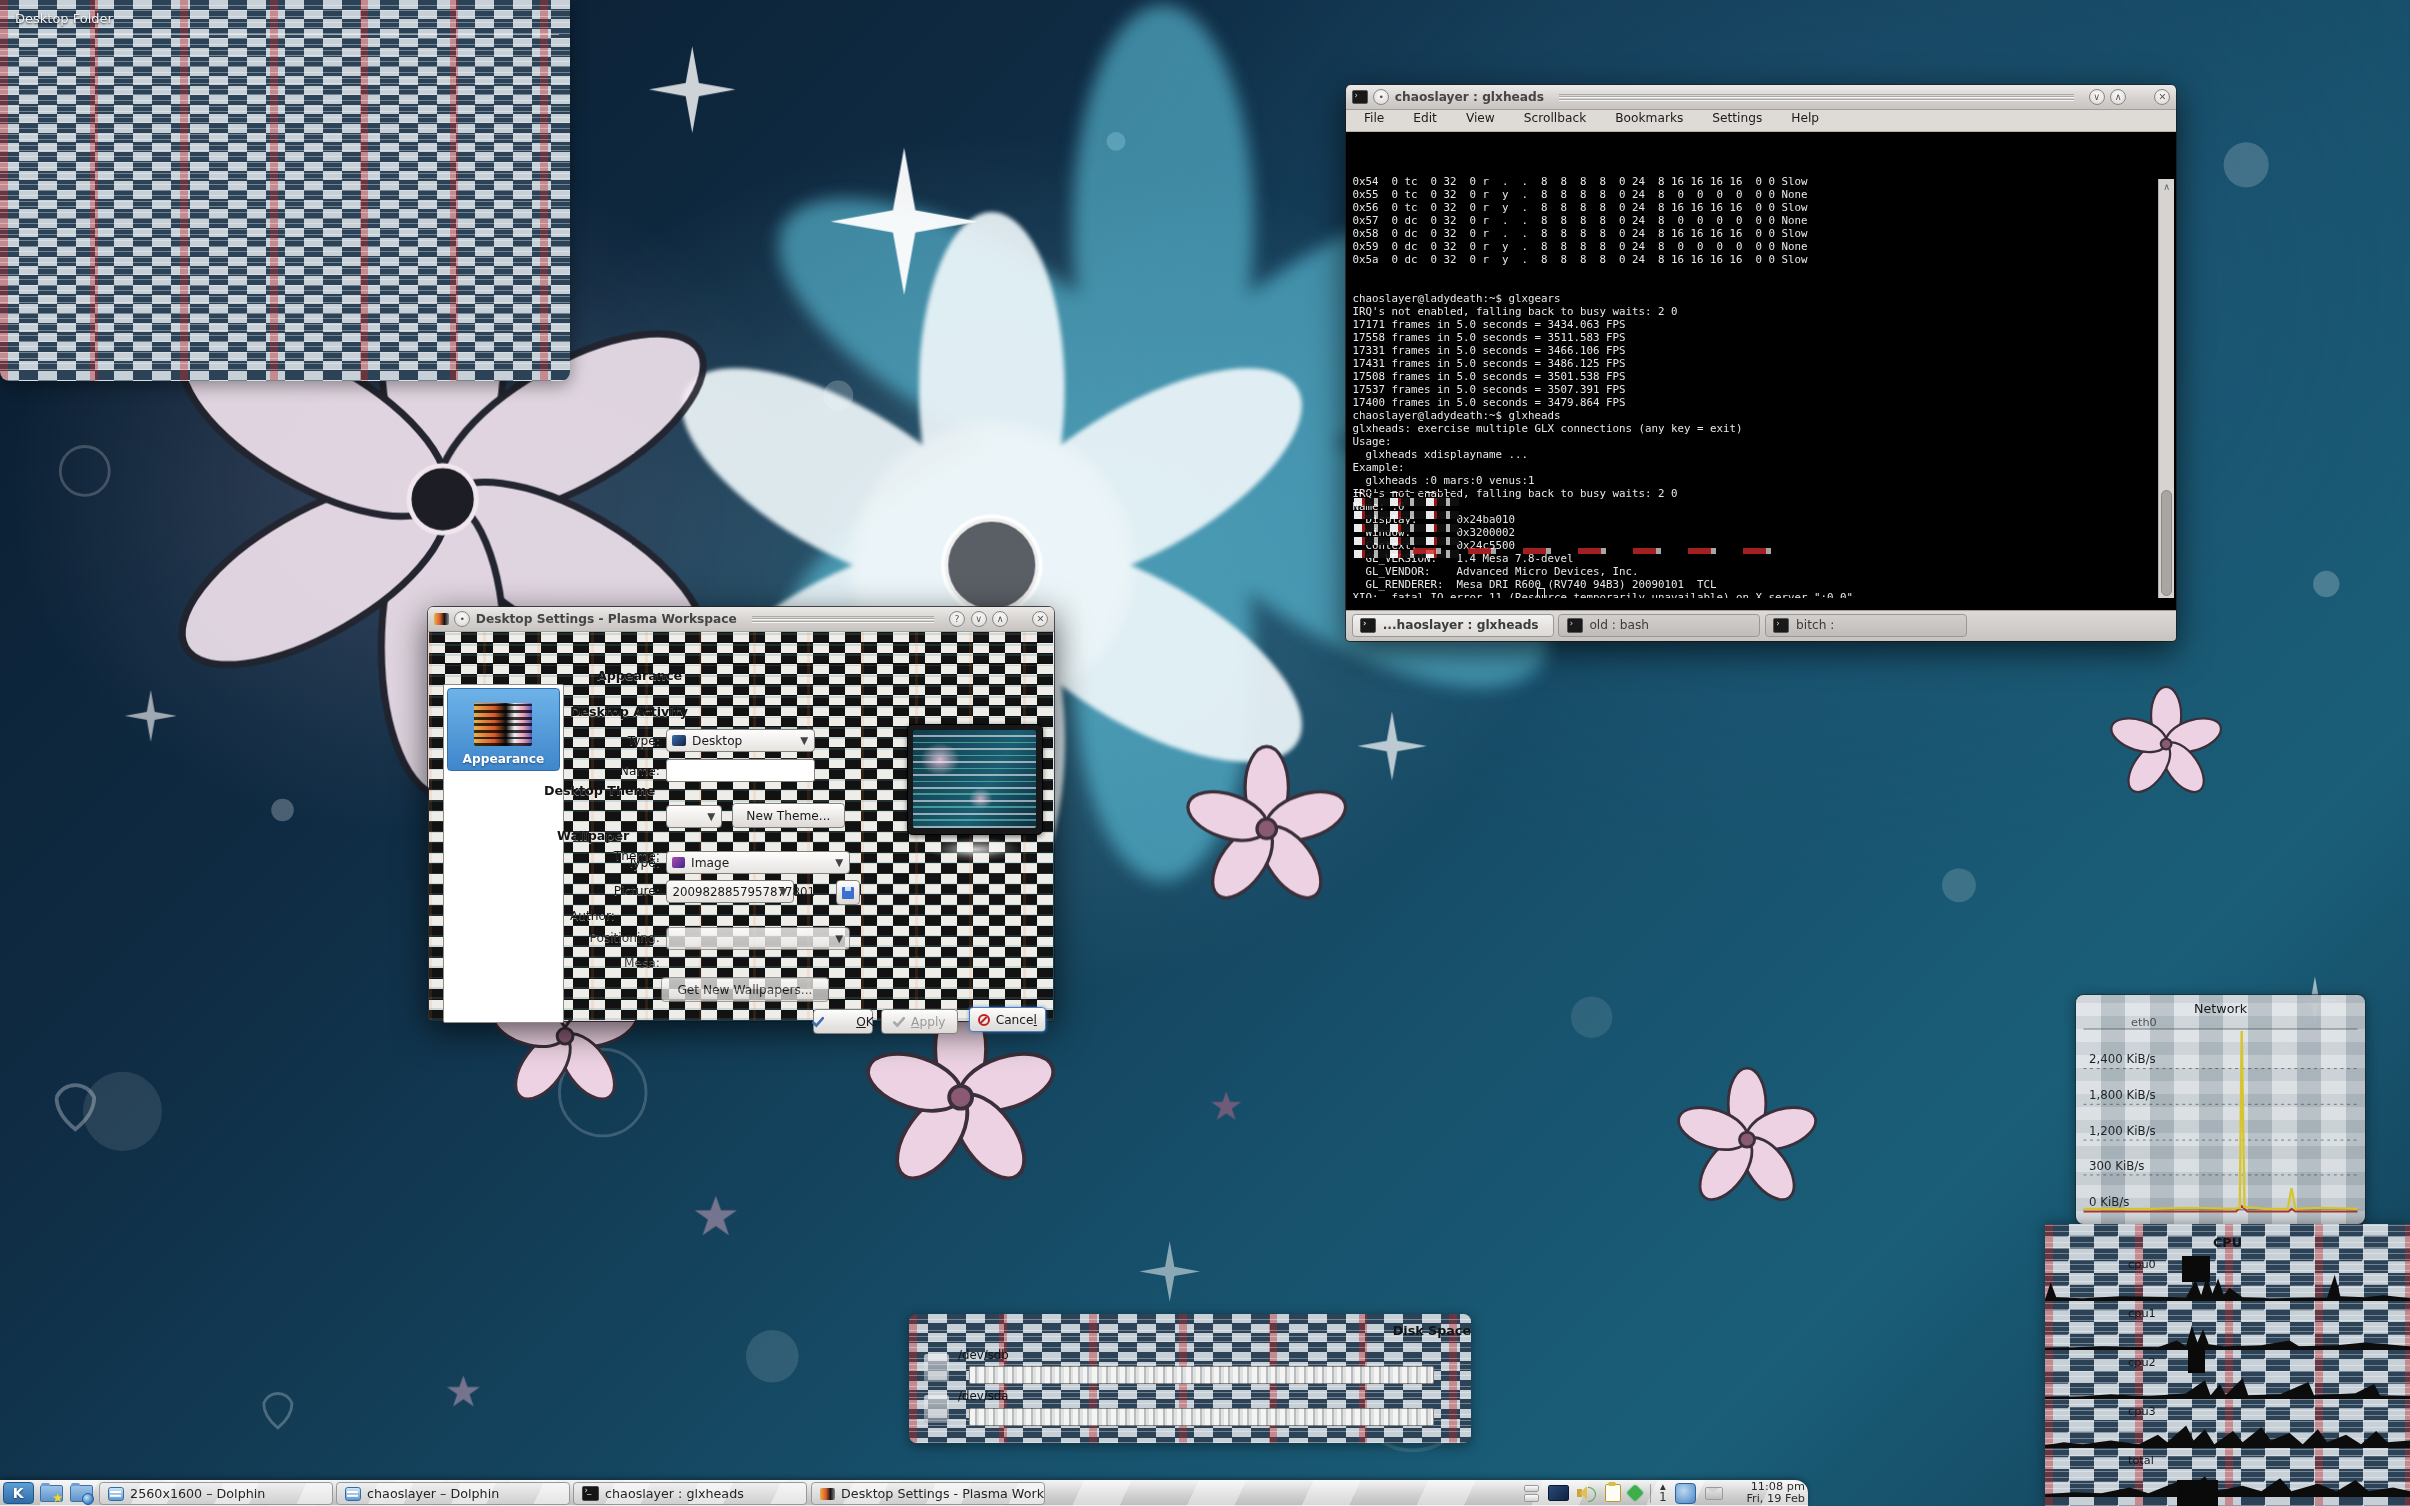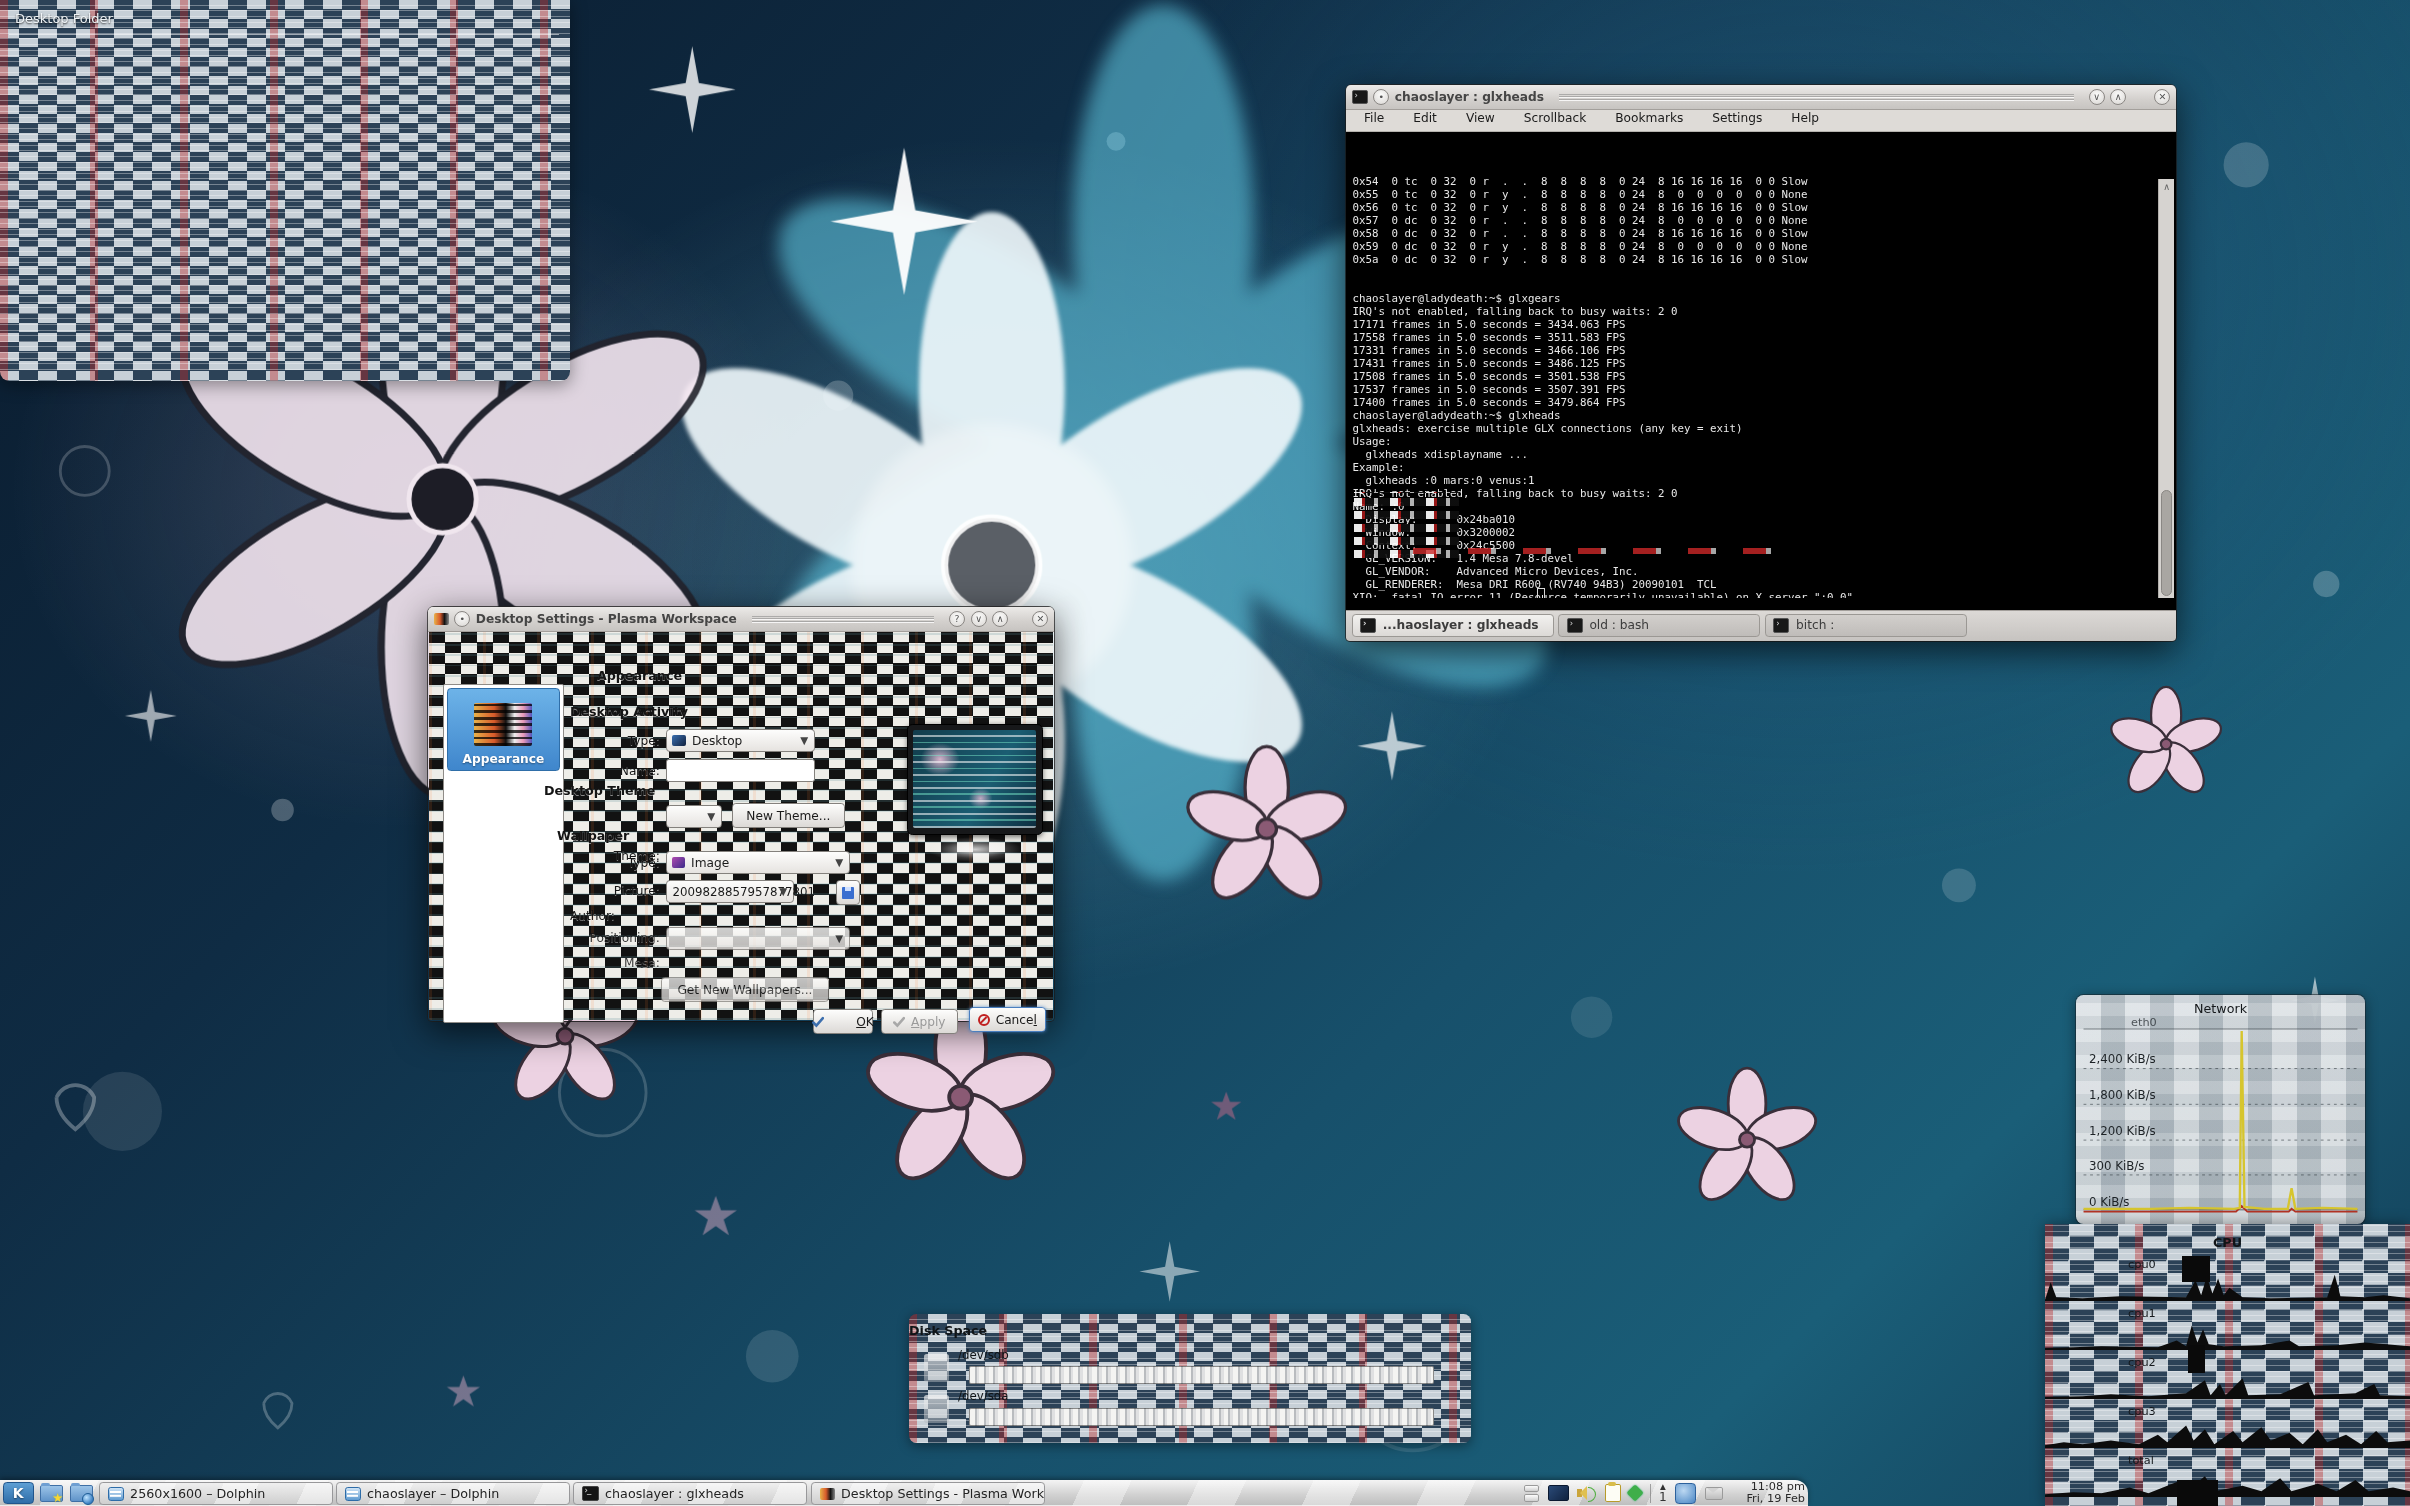--- a/index.html
+++ b/index.html
@@ -145,21 +145,21 @@
   #network-widget .nw-iface{position:absolute;left:55px;top:21px;font-size:11.3px;color:#22282d;opacity:.75;}
   .nw-tick{position:absolute;left:13px;font-size:11.8px;color:#1d2226;}
 
   #cpu-widget{left:2045px;top:1224px;width:365px;height:282px;box-shadow:0 0 13px rgba(0,0,0,.4);}
   #cpu-widget .cw-title{position:absolute;left:0;right:0;top:11.3px;text-align:center;font-size:12.7px;color:#101417;font-weight:bold;}
   .cpu-label{position:absolute;left:83px;font-size:11.3px;color:#14181c;}
   .cpu-graph{position:absolute;left:0;width:365px;height:32px;}
   .blackbox{position:absolute;background:#0a0a0a;}
 
   #disk-widget{left:909px;top:1314px;width:562px;height:129px;border-radius:7.5px;box-shadow:0 2.8px 11.3px rgba(0,0,0,.4);}
-  #disk-widget .dw-title{position:absolute;left:0;right:0;top:9.4px;text-align:left;font-size:12.7px;color:#101417;font-weight:bold;}
+  #disk-widget .dw-title{position:absolute;left:0;right:0;top:9.4px;text-align:right;font-size:12.7px;color:#101417;font-weight:bold;}
   .disk-label{position:absolute;left:49px;font-size:11.8px;color:#101417;}
   .disk-bar{position:absolute;left:60px;width:463px;height:16px;border:0.9px solid rgba(30,30,30,.5);border-radius:1.9px;
     background:repeating-linear-gradient(90deg,#f4f4f2 0 4.7px,#b9bcbf 4.7px 6.6px,#dfe0e1 6.6px 9.4px);}
   .disk-icon{position:absolute;left:15px;width:24.5px;height:28px;border-radius:2.8px;
     background:linear-gradient(rgba(245,245,245,.85),rgba(180,185,190,.6));opacity:.8;}
 
   
   #panel{left:0;top:1480px;width:1808px;height:26px;border-radius:0 13px 0 0;
     background:
       repeating-linear-gradient(-65deg, rgba(255,255,255,.4) 0 43px, rgba(255,255,255,0) 43px 104px),

